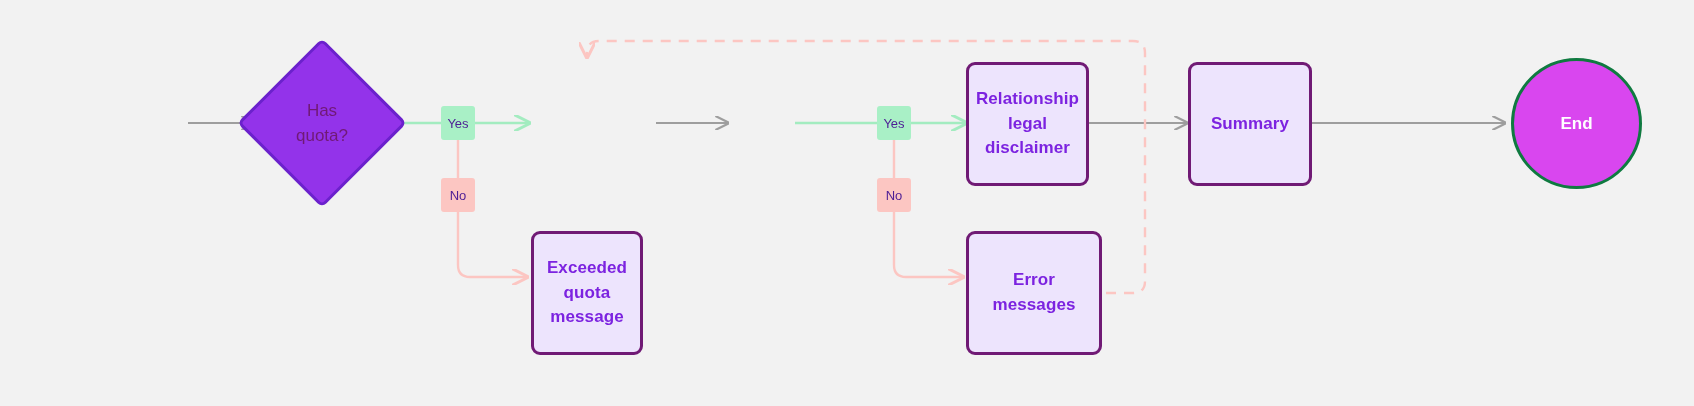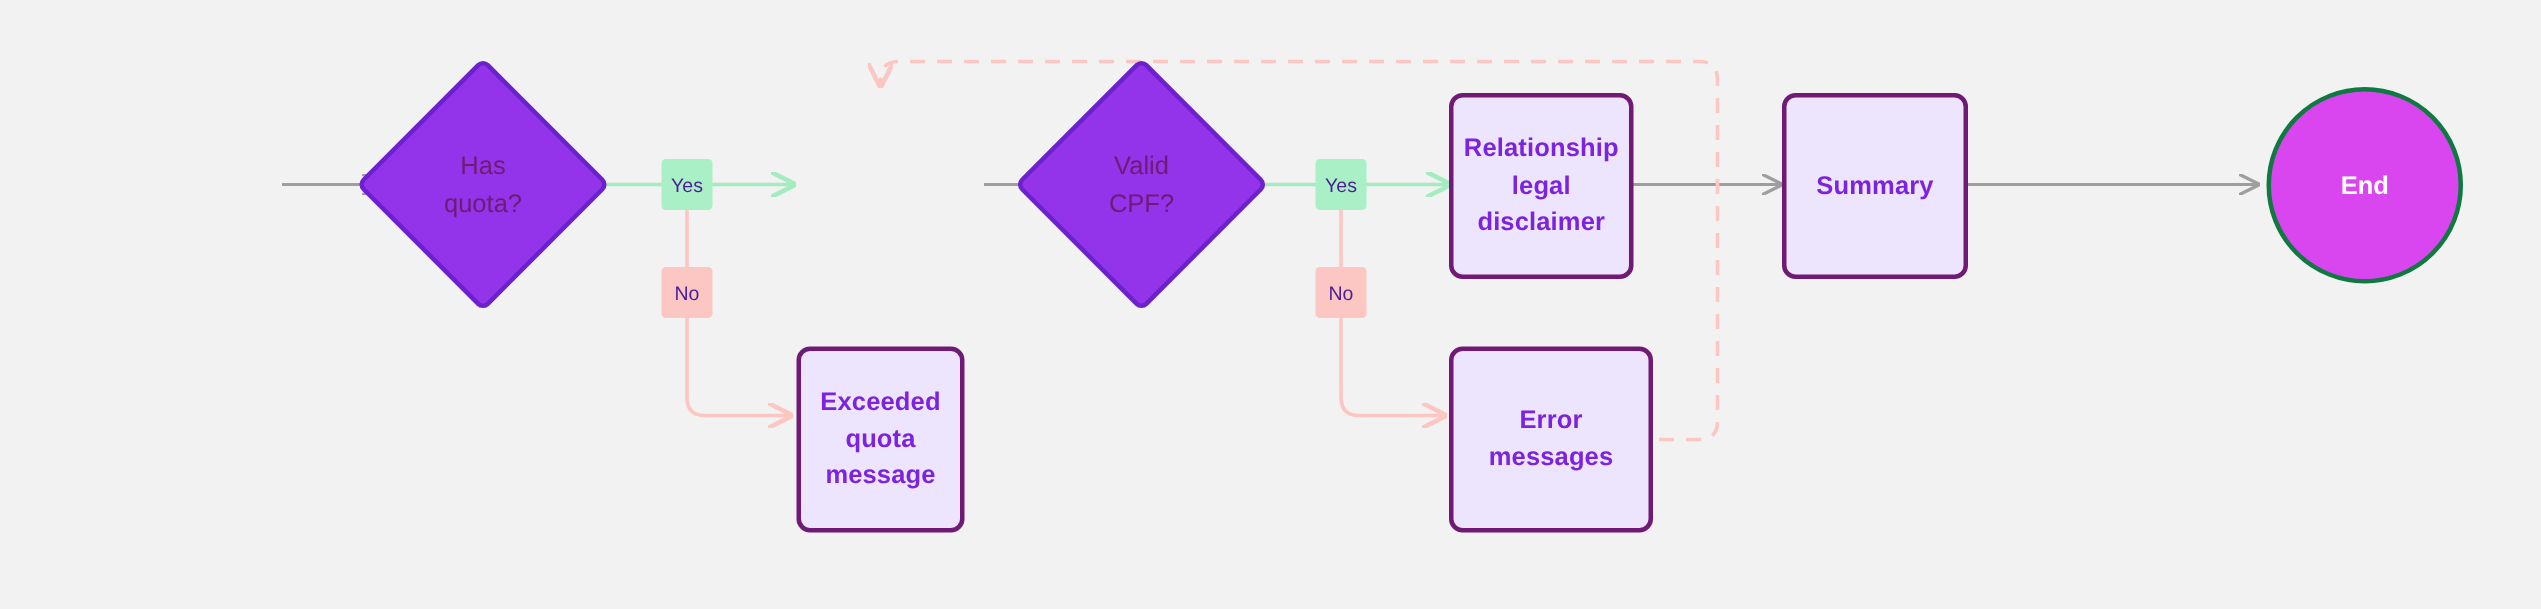--- a/index.html
+++ b/index.html
@@ -165,27 +165,20 @@
 
 
   <div class="node node-process" style="left:531px; top:231px; width:112px; height:124px;">
     <div>
       <div>Exceeded</div>
       <div>quota</div>
       <div>message</div>
     </div>
   </div>
 
-  <div class="node-decision-wrap" style="left:701px; top:63px; width:120px; height:120px;">
-    <div class="node-decision-shape"></div>
-    <div class="node-decision-label">
-      <div>Valid</div>
-      <div>CPF?</div>
-    </div>
-  </div>
 
   <div class="edge-label edge-label-yes" style="left:877px; top:106px; width:34px; height:34px;">
     <span>Yes</span>
   </div>
 
   <div class="edge-label edge-label-no" style="left:877px; top:178px; width:34px; height:34px;">
     <span>No</span>
   </div>
 
   <div class="node node-process" style="left:966px; top:62px; width:123px; height:124px;">

